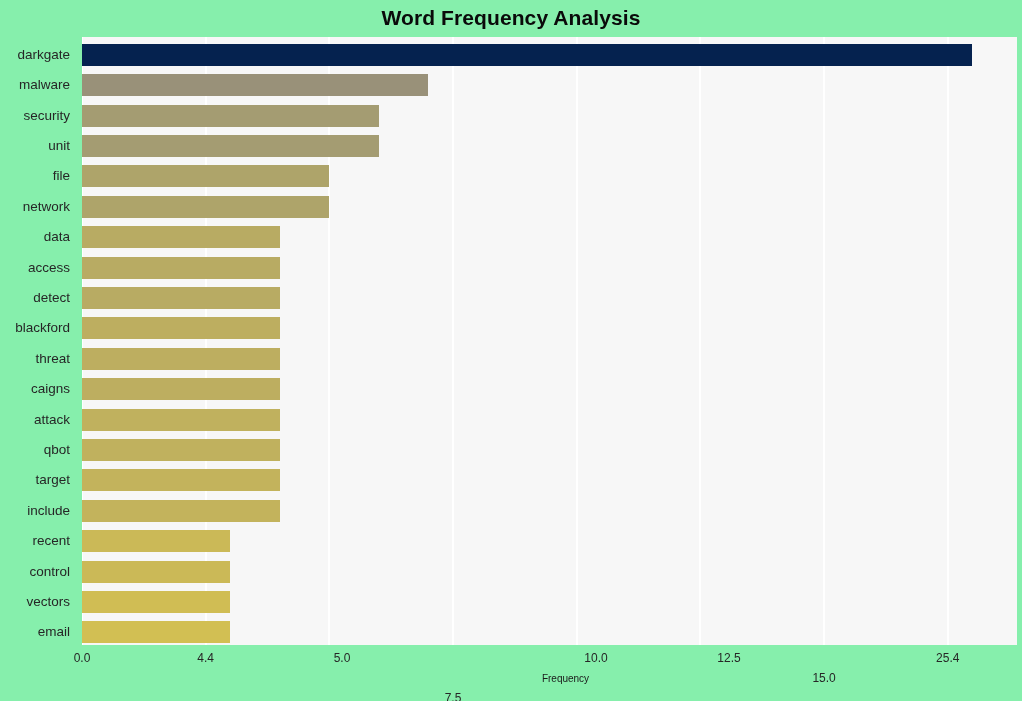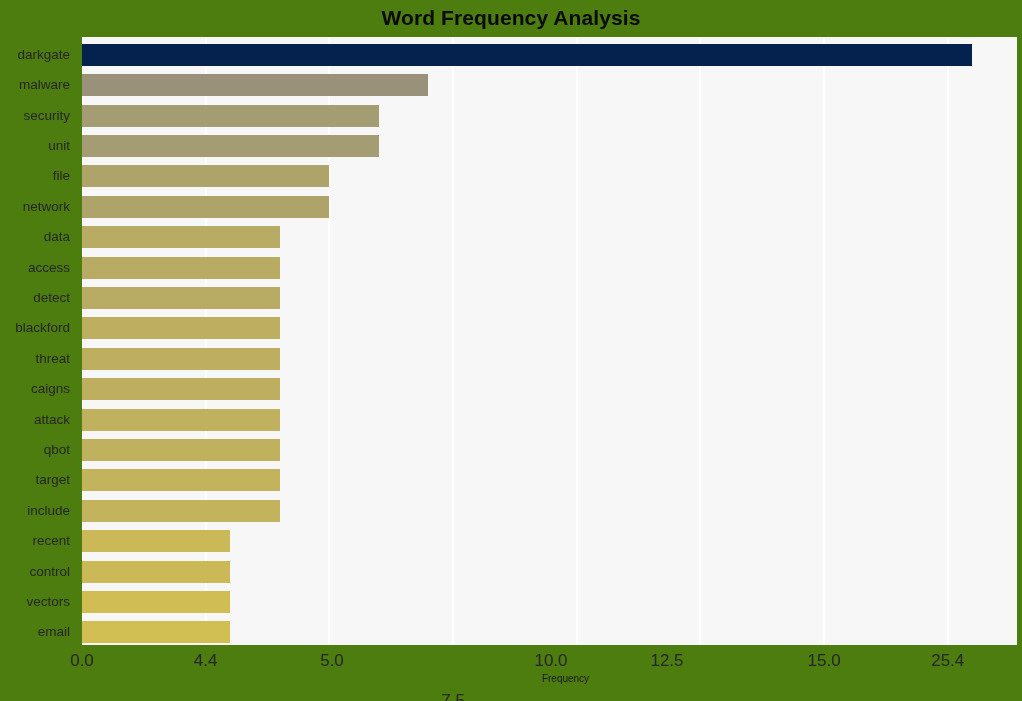--- a/index.html
+++ b/index.html
@@ -13,21 +13,21 @@
     font-family: "Liberation Sans", "DejaVu Sans", sans-serif;
     overflow: hidden;
     position: relative;
   }
 
   #figure {
     position: absolute;
     left: 0; top: 0;
     width: 1022px;
     height: 701px;
-    background: #4d7c0f;
+    background: #86efac;
   }
 
   
   #chart-title {
     position: absolute;
     left: 0;
     top: 4px;
     width: 1022px;
     text-align: center;
     font-size: 21px;
@@ -90,21 +90,21 @@
     position: absolute;
     left: 82px;
     top: 645px;
     width: 935px;
     height: 26px;
   }
   .xtick-label {
     position: absolute;
     top: 6px;
     transform: translateX(-50%);
-    font-size: 17px;
+    font-size: 12px;
     color: #262626;
     white-space: nowrap;
   }
   #x-axis-title {
     position: absolute;
     left: 98px;
     top: 673px;
     width: 935px;
     text-align: center;
     font-size: 10px;
@@ -173,23 +173,23 @@
       <div class="ytick-label" style="top: 462.7px; padding-right: 6px;">include</div>
       <div class="ytick-label" style="top: 493.1px; padding-right: 6px;">recent</div>
       <div class="ytick-label" style="top: 523.5px; padding-right: 6px;">control</div>
       <div class="ytick-label" style="top: 553.9px; padding-right: 6px;">vectors</div>
       <div class="ytick-label" style="top: 584.3px; padding-right: 6px;">email</div>
     </div>
 
   <div id="x-axis">
       <div class="xtick-label" style="left: 0px;">0.0</div>
       <div class="xtick-label" style="left: 123.677px;">4.4</div>
-      <div class="xtick-label" style="left: 250px;">5.0</div>
+      <div class="xtick-label" style="left: 260px;">5.0</div>
       <div class="xtick-label" style="left: 371.032px; margin-top: 40px;">7.5</div>
-      <div class="xtick-label" style="left: 469px;">10.0</div>
-      <div class="xtick-label" style="left: 585px;">12.5</div>
-      <div class="xtick-label" style="left: 742.063px;">15.0</div>
+      <div class="xtick-label" style="left: 514px;">10.0</div>
+      <div class="xtick-label" style="left: 647px;">12.5</div>
+      <div class="xtick-label" style="left: 742.063px; margin-top: 20px;">15.0</div>
       <div class="xtick-label" style="left: 865.741px;">25.4</div>
     </div>
 
   <div id="x-axis-title">Frequency</div>
 
 </div>
 
 </body></html>

